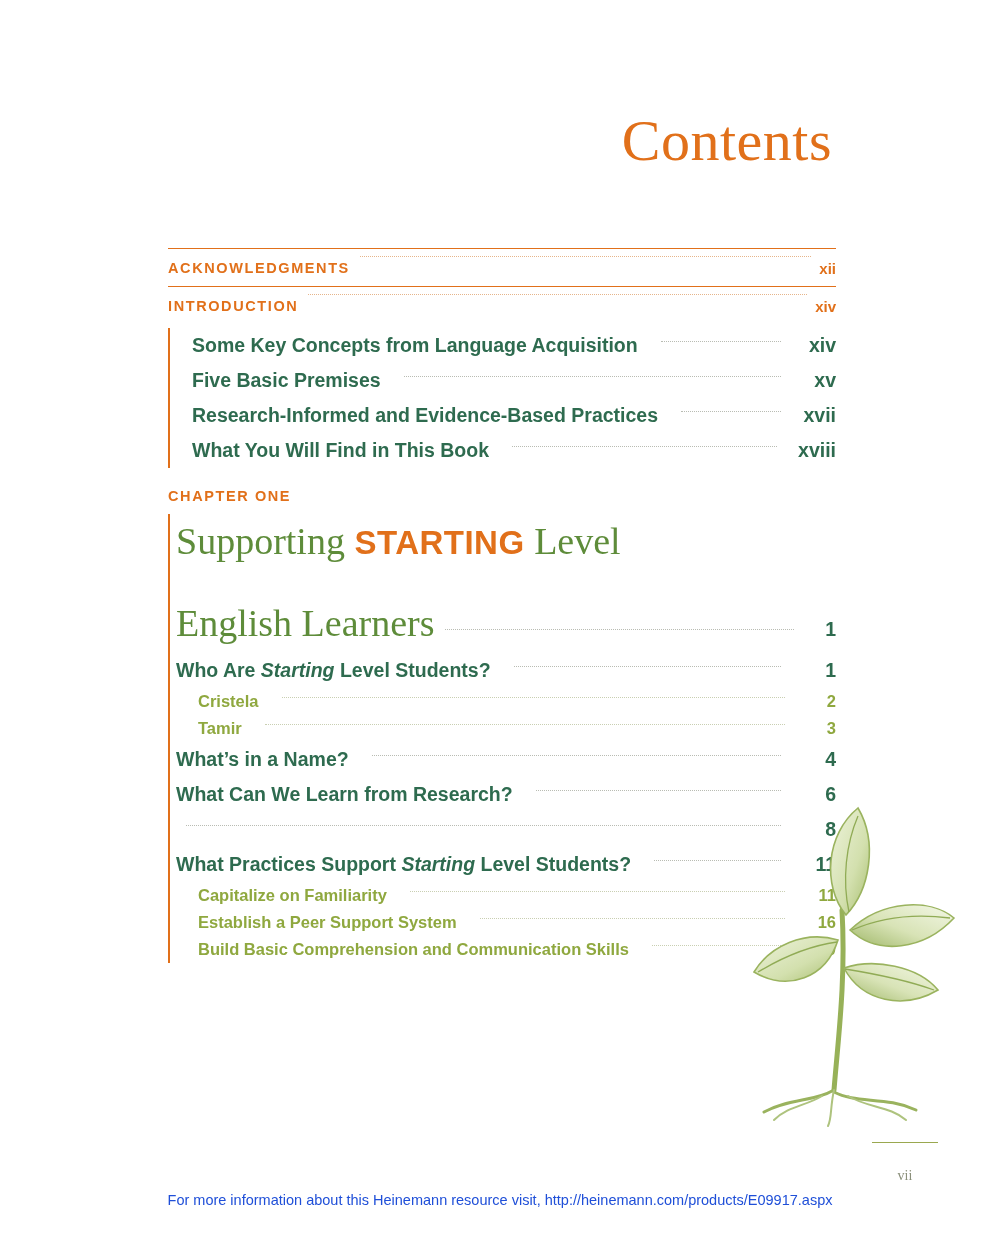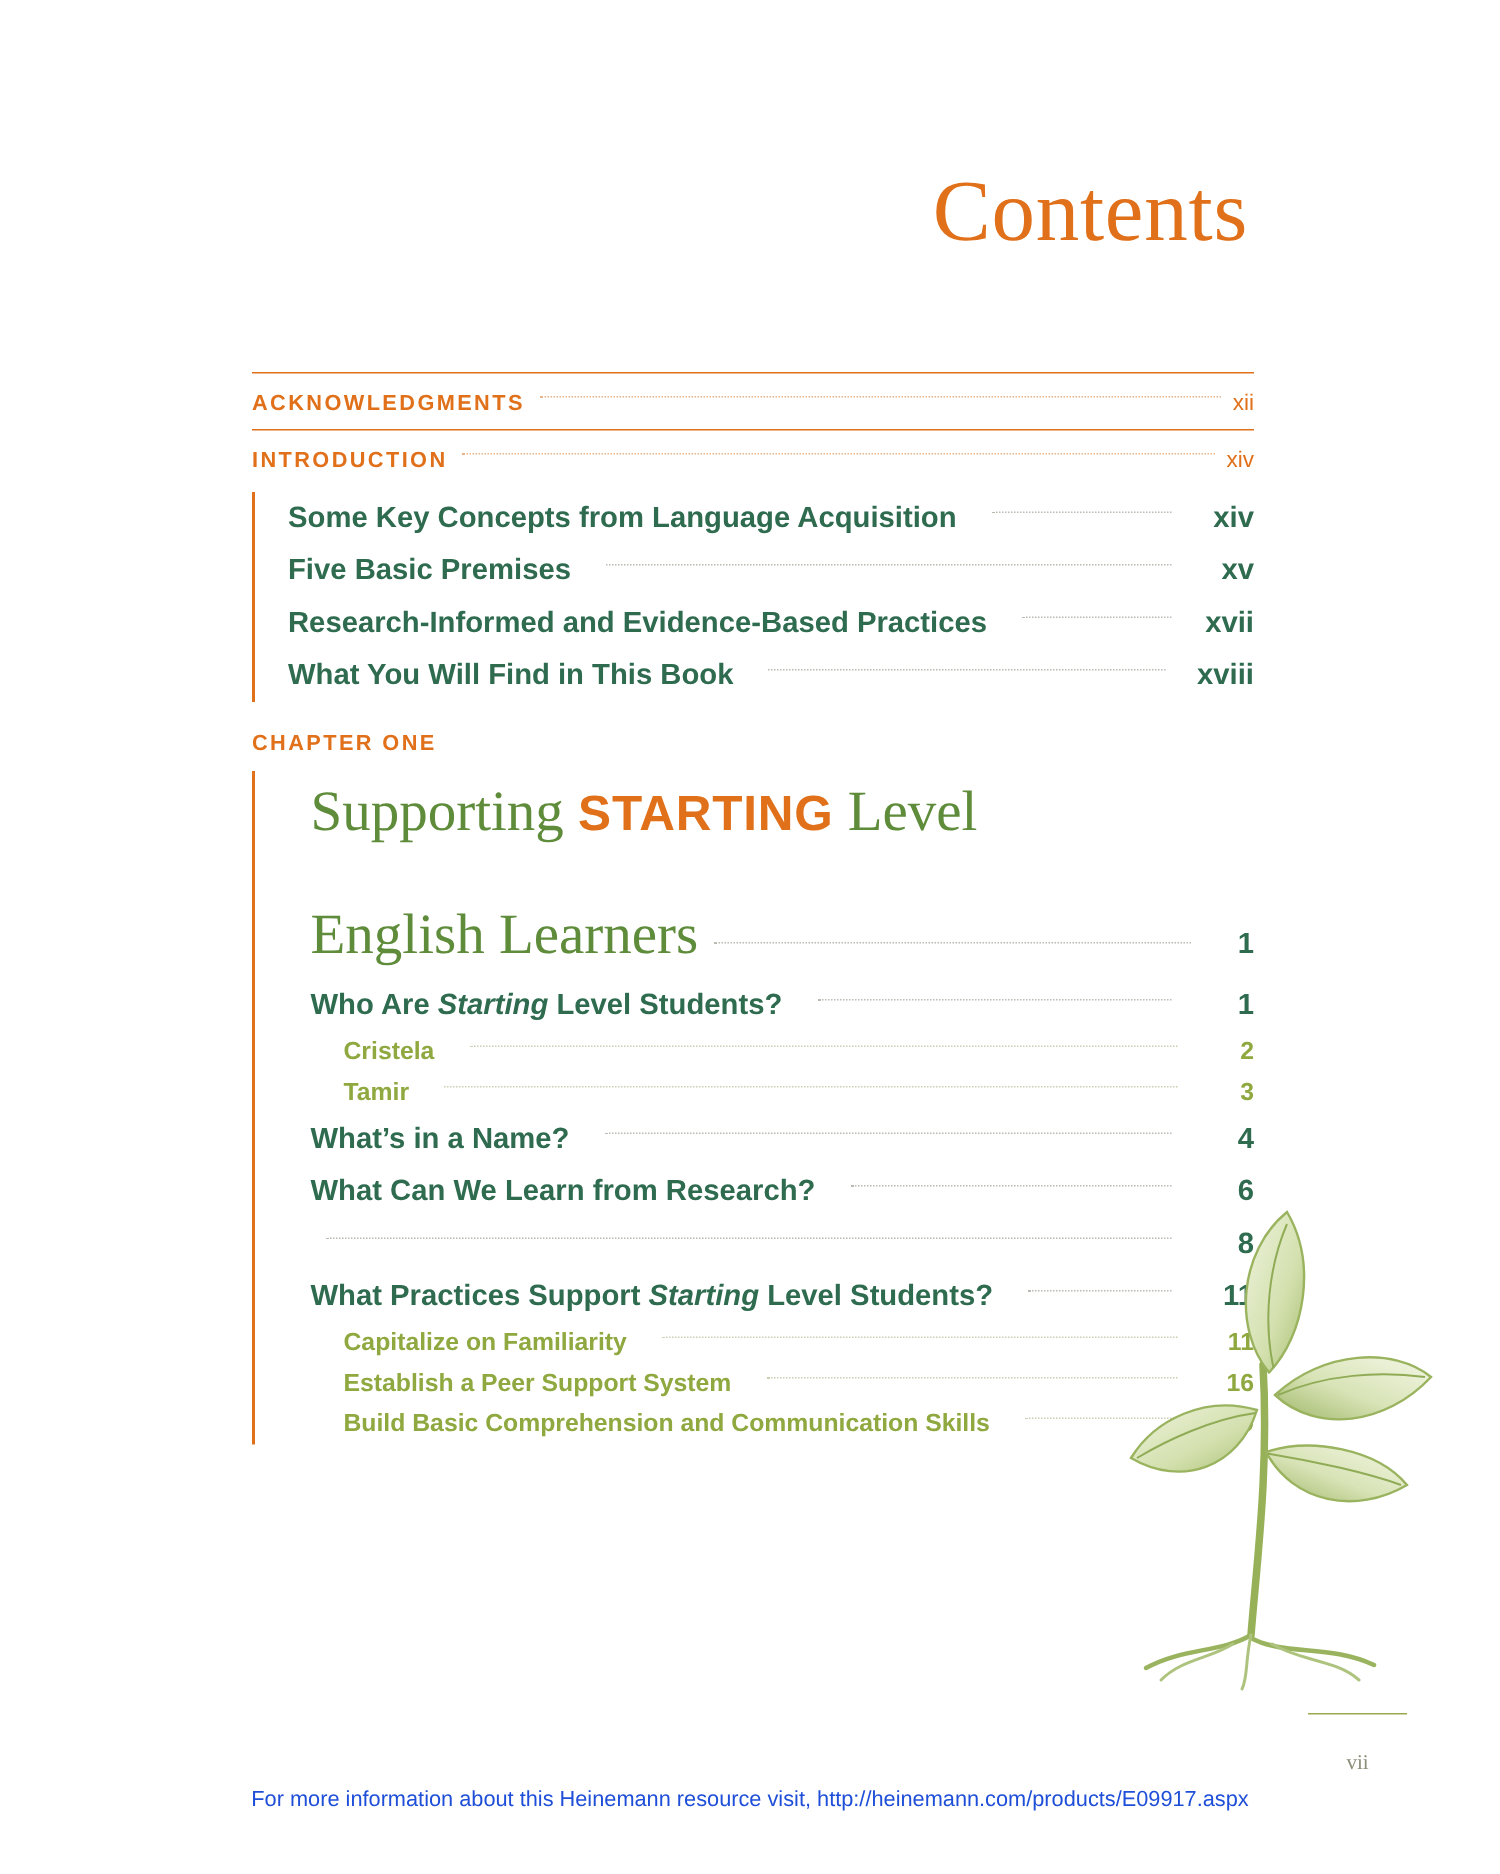--- a/index.html
+++ b/index.html
@@ -42,33 +42,33 @@
   }
 
   .rule {
     border-top: 1px solid #E1701A;
     height: 0;
     margin: 0;
   }
 
   .frontmatter-head {
     display: flex;
-    align-items: center;
+    align-items: flex-start;
     font-size: 14.5px;
     font-weight: bold;
     letter-spacing: 1.6px;
     color: #E1701A;
     padding: 11px 0 9px 0;
   }
   .frontmatter-head .label { white-space: nowrap; }
   .frontmatter-head .pg {
     color: #E1701A;
     letter-spacing: 0;
     font-size: 15px;
-    font-weight: normal;
+    font-weight: bold;
     white-space: nowrap;
     text-transform: none;
   }
 
   .leader {
     flex: 1 1 auto;
     margin: 0 8px 0 10px;
     border-bottom: 1.4px dotted #b9bcb3;
     transform: translateY(-4px);
     min-width: 14px;
@@ -113,21 +113,21 @@
   .chapter-label {
     font-size: 14.5px;
     font-weight: bold;
     letter-spacing: 1.6px;
     color: #E1701A;
     padding: 14px 0 6px 0;
   }
 
   .chapter-block {
     border-left: 2.5px solid #E1701A;
-    padding-left: 37px;
+    padding-left: 6px;
     margin-top: 4px;
   }
 
   .chapter-title {
     font-family: "Liberation Serif", serif;
     font-size: 38px;
     line-height: 1.22;
     color: #5E8C3A;
     font-weight: normal;
     padding-top: 4px;

